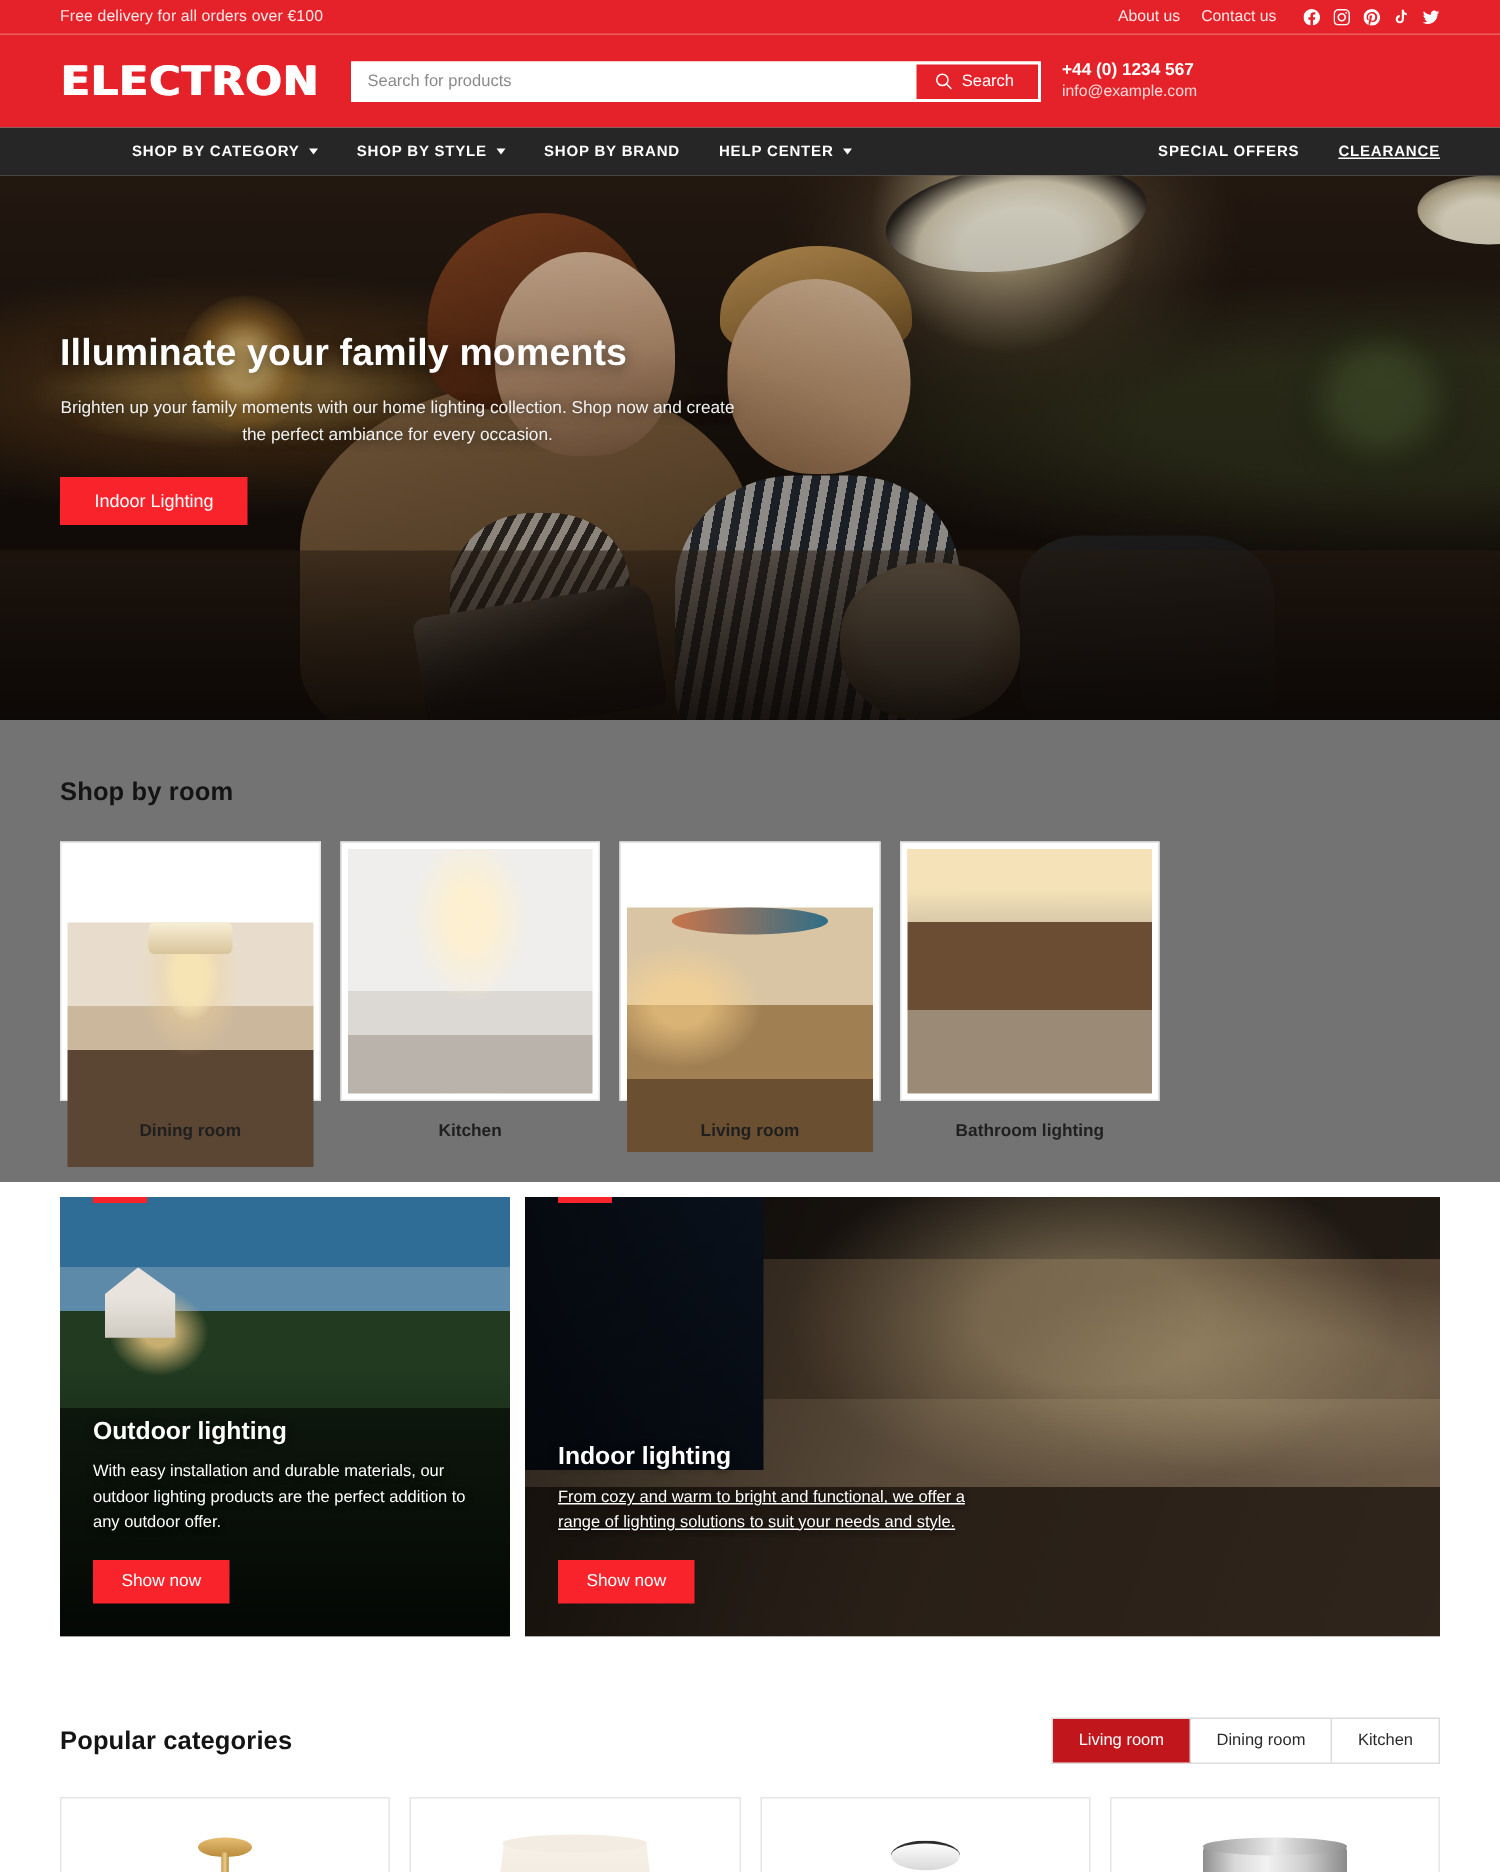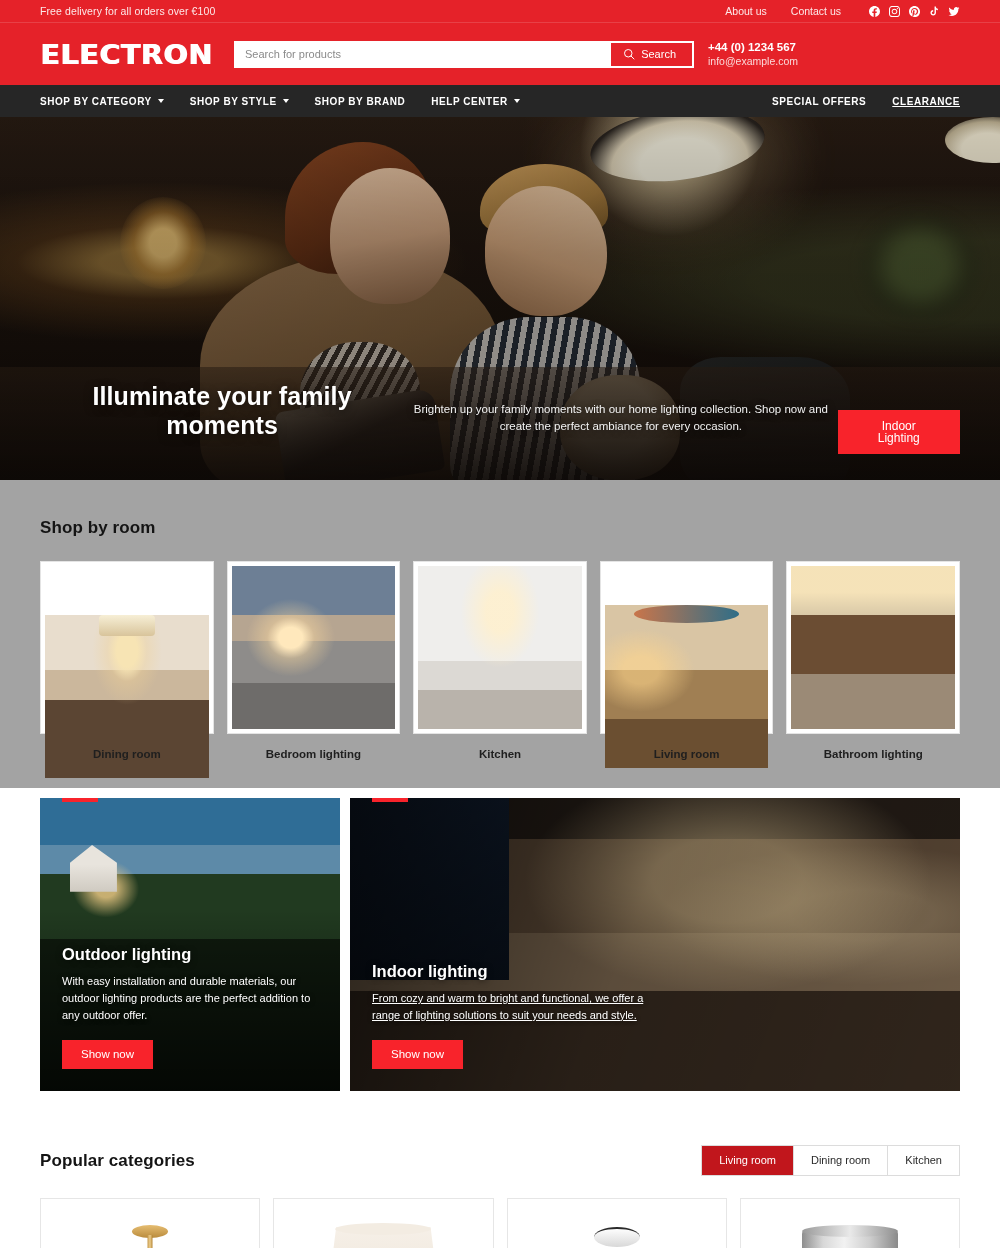--- a/index.html
+++ b/index.html
@@ -19,21 +19,21 @@
     background: #e52229;
     height: 23px;
     display: flex;
     align-items: center;
     font-size: 10.5px;
     color: #ffdede;
     border-bottom: 1px solid rgba(255,255,255,.14);
   }
   .topbar .container { display: flex; align-items: center; justify-content: space-between; }
   .topbar-left { letter-spacing: .1px; color: #fde9e9; }
-  .topbar-right { display: flex; align-items: center; gap: 24px; justify-content: flex-end; }
+  .topbar-right { display: flex; align-items: center; gap: 14px; justify-content: flex-end; }
   .topbar-right a { color: #fde9e9; text-decoration: none; font-size: 10.5px; }
   .social { display: flex; align-items: center; gap: 9px; margin-left: 4px; }
   .social svg { display: block; fill: #ffffff; }
 
   
   .header {
     background: #e52229;
     height: 62px;
     display: flex;
     align-items: center;
@@ -112,21 +112,21 @@
     cursor: pointer;
     white-space: nowrap;
   }
   .chev { width: 0; height: 0; border-left: 3.5px solid transparent; border-right: 3.5px solid transparent; border-top: 4px solid currentColor; display:inline-block; }
   .hdr-icons { display: flex; align-items: center; gap: 17px; padding-left: 18px; }
   .hdr-icons svg { display: block; fill: none; stroke: #fff; stroke-width: 1.6; }
 
   
   .navbar { background: #262626; height: 32px; display: flex; align-items: center; }
   .navbar .container { display: flex; align-items: center; height: 32px; }
-  .navlist { display: flex; align-items: center; height: 48px; }
+  .navlist { display: flex; align-items: center; height: 48px; margin-left: 48px; }
   .navitem {
     color: #ffffff;
     font-size: 10px;
     font-weight: bold;
     letter-spacing: .55px;
     padding: 0 13px;
     height: 32px;
     display: flex;
     align-items: center;
     gap: 6px;
@@ -253,22 +253,22 @@
     width: 100%; height: 35%;
     background: linear-gradient(180deg, rgba(60,42,28,.55) 0%, rgba(20,13,9,.95) 100%);
   }
   .hero-overlay {
     position: absolute; inset: 0;
     background: linear-gradient(180deg, rgba(0,0,0,.18) 0%, rgba(0,0,0,.34) 38%, rgba(0,0,0,.42) 100%);
   }
   .hero-inner {
     position: relative;
     height: 100%;
-    display: flex; 
-    align-items: flex-end; justify-content: center;
+    display: flex; flex-direction: column;
+    align-items: flex-start; justify-content: center;
     text-align: center;
     padding-bottom: 26px;
   }
   .hero-title {
     color: #fff;
     font-size: 25px;
     font-weight: bold;
     letter-spacing: .1px;
     margin-bottom: 14px;
     text-shadow: 0 2px 10px rgba(0,0,0,.55);
@@ -287,21 +287,21 @@
     border: 0;
     font-size: 12px;
     padding: 10px 23px;
     cursor: pointer;
     font-family: "Liberation Sans", sans-serif;
     line-height: 1;
     display: inline-block;
   }
 
   
-  .section-rooms { padding: 38px 0 28px; background: #a3a3a3; }
+  .section-rooms { padding: 38px 0 28px; background: #737373; }
   .section-title { font-size: 17px; font-weight: bold; color: #141414; letter-spacing: .1px; }
   .room-grid {
     display: grid;
     grid-template-columns: repeat(5, 1fr);
     gap: 13px;
     margin-top: 23px;
   }
   .room-card { text-decoration: none; color: inherit; cursor: pointer; }
   .room-thumb {
     border: 1px solid #e4e4e4;
@@ -565,26 +565,20 @@
       <div class="section-title">Shop by room</div>
       <div class="room-grid">
 
         <a class="room-card" href="#">
           <div class="room-thumb">
             <div class="room-img img-dining"></div>
           </div>
           <div class="room-label">Dining room</div>
         </a>
 
-        <a class="room-card" href="#">
-          <div class="room-thumb">
-            <div class="room-img img-bedroom"></div>
-          </div>
-          <div class="room-label">Bedroom lighting</div>
-        </a>
 
         <a class="room-card" href="#">
           <div class="room-thumb">
             <div class="room-img img-kitchen"></div>
           </div>
           <div class="room-label">Kitchen</div>
         </a>
 
         <a class="room-card" href="#">
           <div class="room-thumb">

